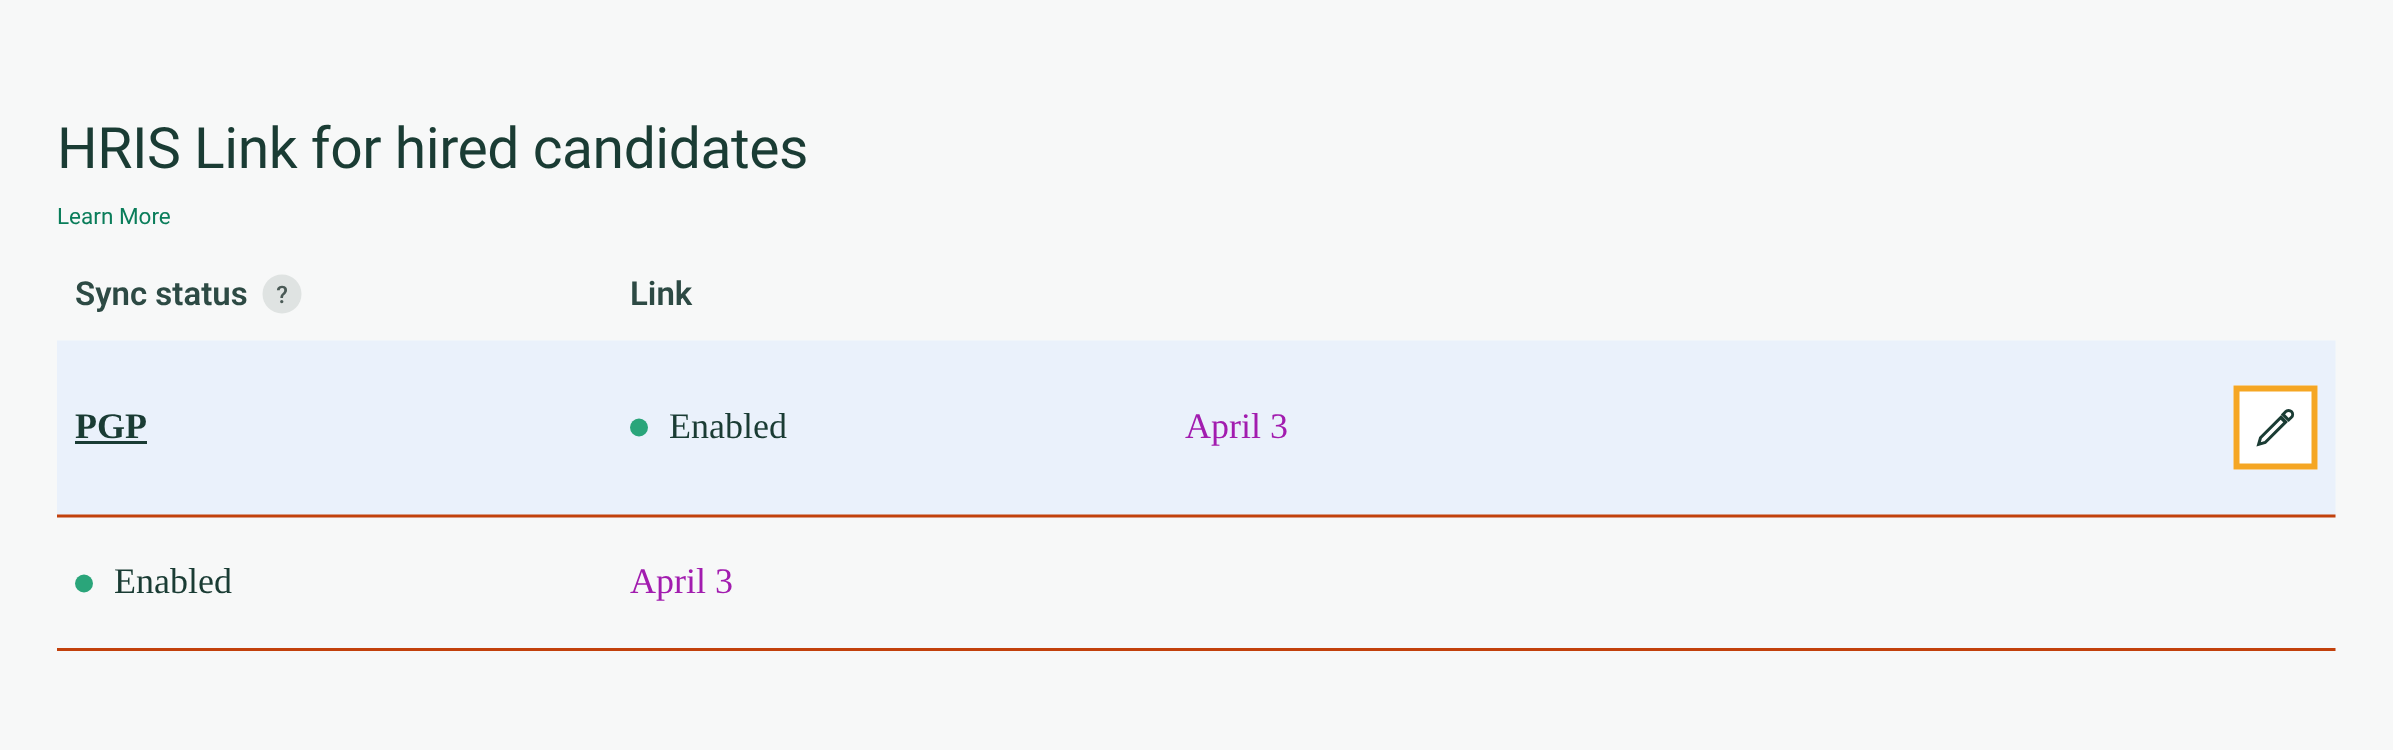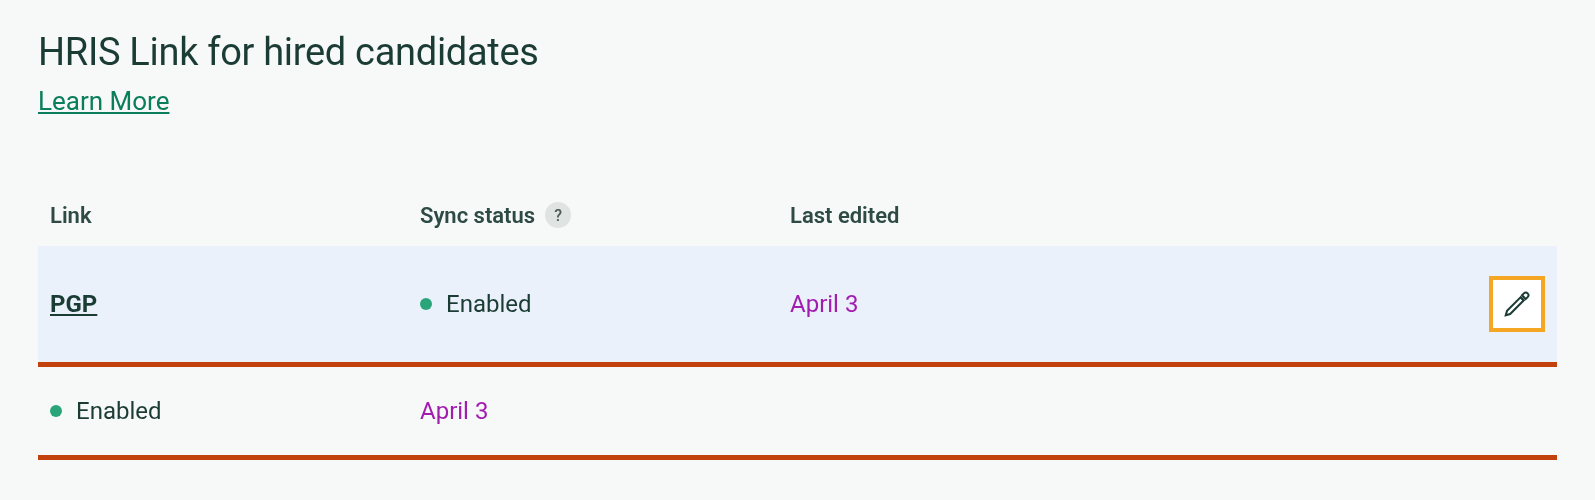--- a/index.html
+++ b/index.html
@@ -12,28 +12,28 @@
       background: #f7f8f8;
       padding: 30px 38px;
       color: #1a2e2a;
     }
     .page-title {
       font-size: 38px;
       font-weight: 400;
       color: #1a3c34;
       margin-bottom: 12px;
       letter-spacing: -0.3px;
+      margin-top: 48px;
     }
     .learn-more {
-      font-size: 26px;
+      font-size: 15px;
       color: #0a7d5a;
-      text-decoration: underline;
       cursor: pointer;
       display: inline-block;
-      margin-bottom: 76px;
+      margin-bottom: 20px;
     }
     .table {
       width: 100%;
     }
     .table-header {
       display: grid;
       grid-template-columns: 370px 370px 1fr 90px;
       align-items: center;
       padding: 10px 12px 18px 12px;
     }
@@ -56,21 +56,22 @@
       color: #4a5a56;
       font-size: 16px;
       font-weight: 500;
       cursor: pointer;
     }
     .table-row {
       display: grid;
       grid-template-columns: 370px 370px 1fr 90px;
       align-items: center;
       padding: 30px 12px;
-      border-bottom: 5px solid #c2410c;
+      border-bottom: 2px solid #c2410c;
+      font-family: Liberation Serif, serif;
     }
     .table-row.highlighted {
       background: #eaf1fb;
     }
     .link-name {
       font-size: 24px;
       font-weight: 700;
       color: #1a3c34;
       text-decoration: underline;
       cursor: pointer;
@@ -121,28 +122,25 @@
 <body>
 
 
 
 <h1 class="page-title">HRIS Link for hired candidates</h1>
 <a class="learn-more">Learn More</a>
 
 <div class="table">
   <div class="table-header">
     <div class="th">
-      <span>Link</span>
-    </div>
-    <div class="th">
       <span>Sync status</span>
       <span class="help-icon">?</span>
     </div>
     <div class="th">
-      <span>Last edited</span>
+      <span>Link</span>
     </div>
     <div></div>
   </div>
 
   <div class="table-row highlighted">
     <div>
       <a class="link-name">PGP</a>
     </div>
     <div class="status-cell">
       <span class="status-dot"></span>

